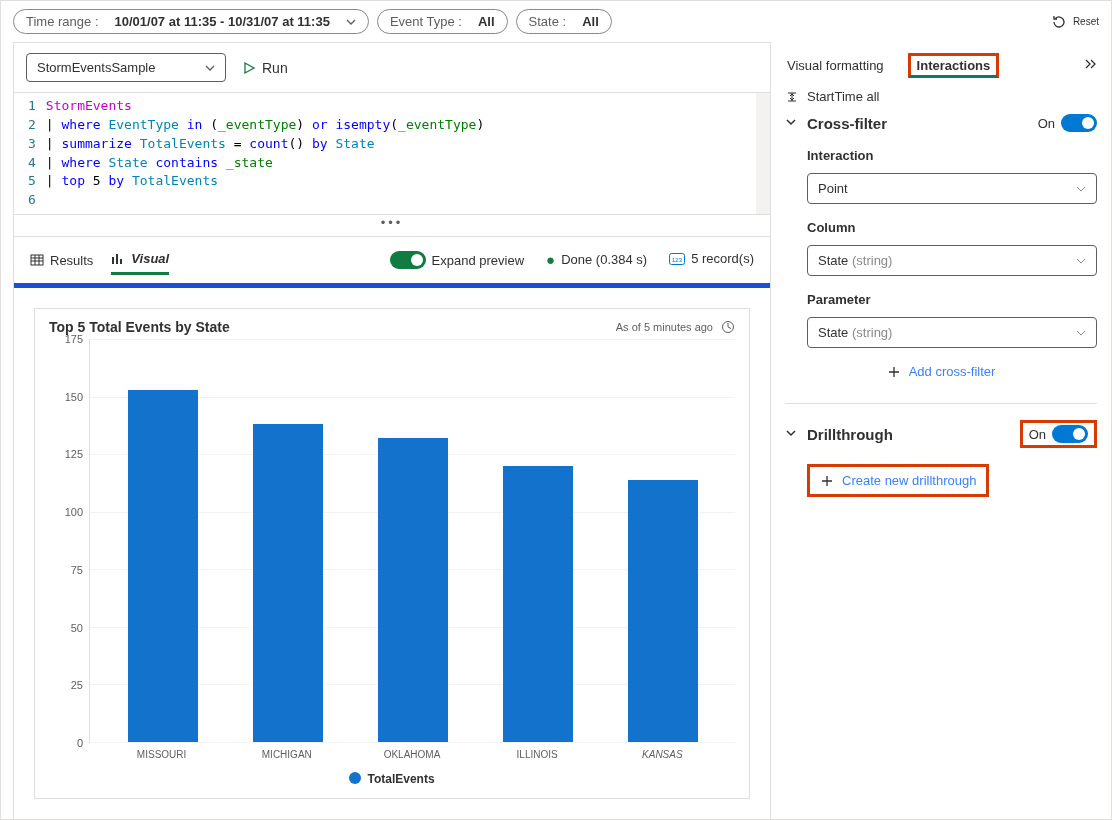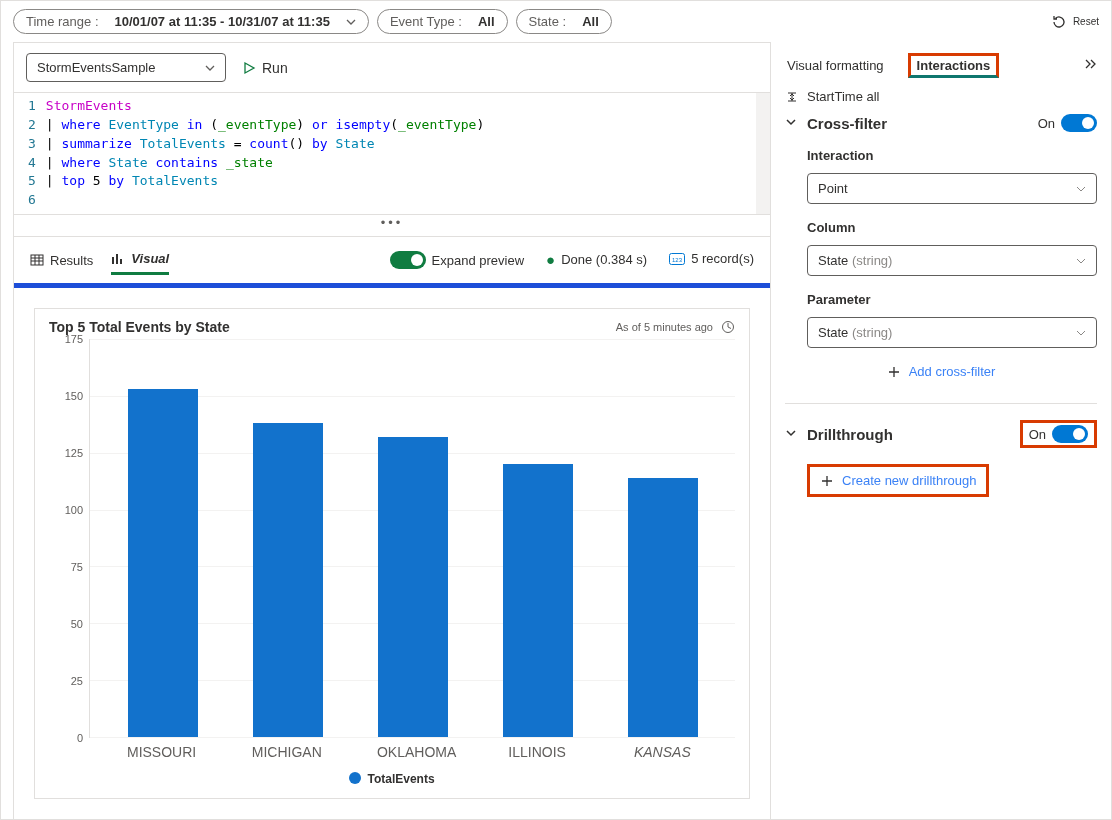--- a/index.html
+++ b/index.html
@@ -214,21 +214,21 @@
   }
   .bar {
     width: 70px;
     background: #1272cc;
   }
   .xaxis {
     display: flex;
     margin-left: 40px;
     justify-content: space-around;
     padding: 6px 10px 0;
-    font-size: 14px;
+    font-size: 10px;
     color: #605e5c;
   }
   .legend {
     text-align: center;
     padding-top: 12px;
     display: flex;
     justify-content: center;
     gap: 6px;
     font-size: 12px;
     font-weight: 600;

